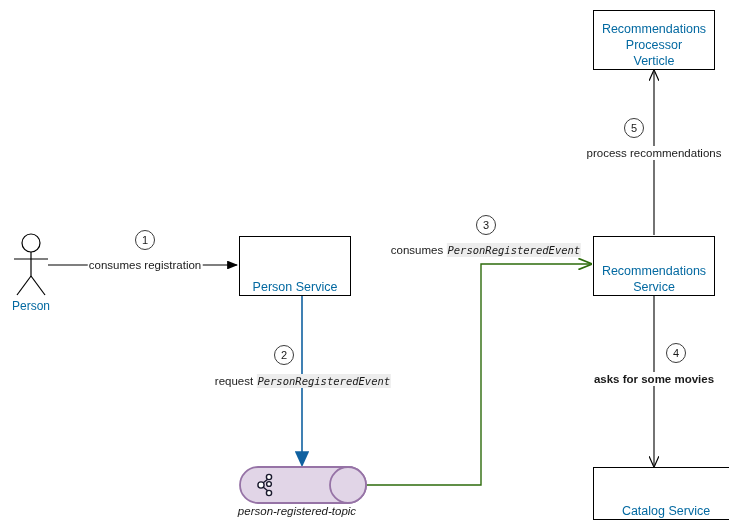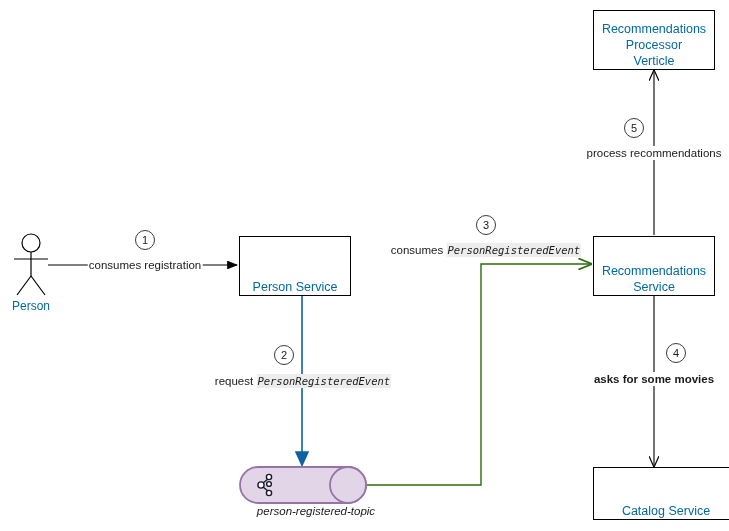--- a/index.html
+++ b/index.html
@@ -153,21 +153,21 @@
 Processor
 Verticle</span>
 </div>
 
 <div class="node-box" style="left:593px; top:467px; width:146px; height:53px;">
   <span>Catalog Service</span>
 </div>
 
 <div class="actor-caption" style="left:31px; top:299px;">Person</div>
 
-<div class="topic-caption" style="left:316px; top:505px;">person-registered-topic</div>
+<div class="topic-caption" style="left:297px; top:505px;">person-registered-topic</div>
 
 <div class="badge" style="left:135px; top:230px;">
   <span>1</span>
 </div>
 <div class="badge" style="left:274px; top:345px;">
   <span>2</span>
 </div>
 <div class="badge" style="left:476px; top:215px;">
   <span>3</span>
 </div>

